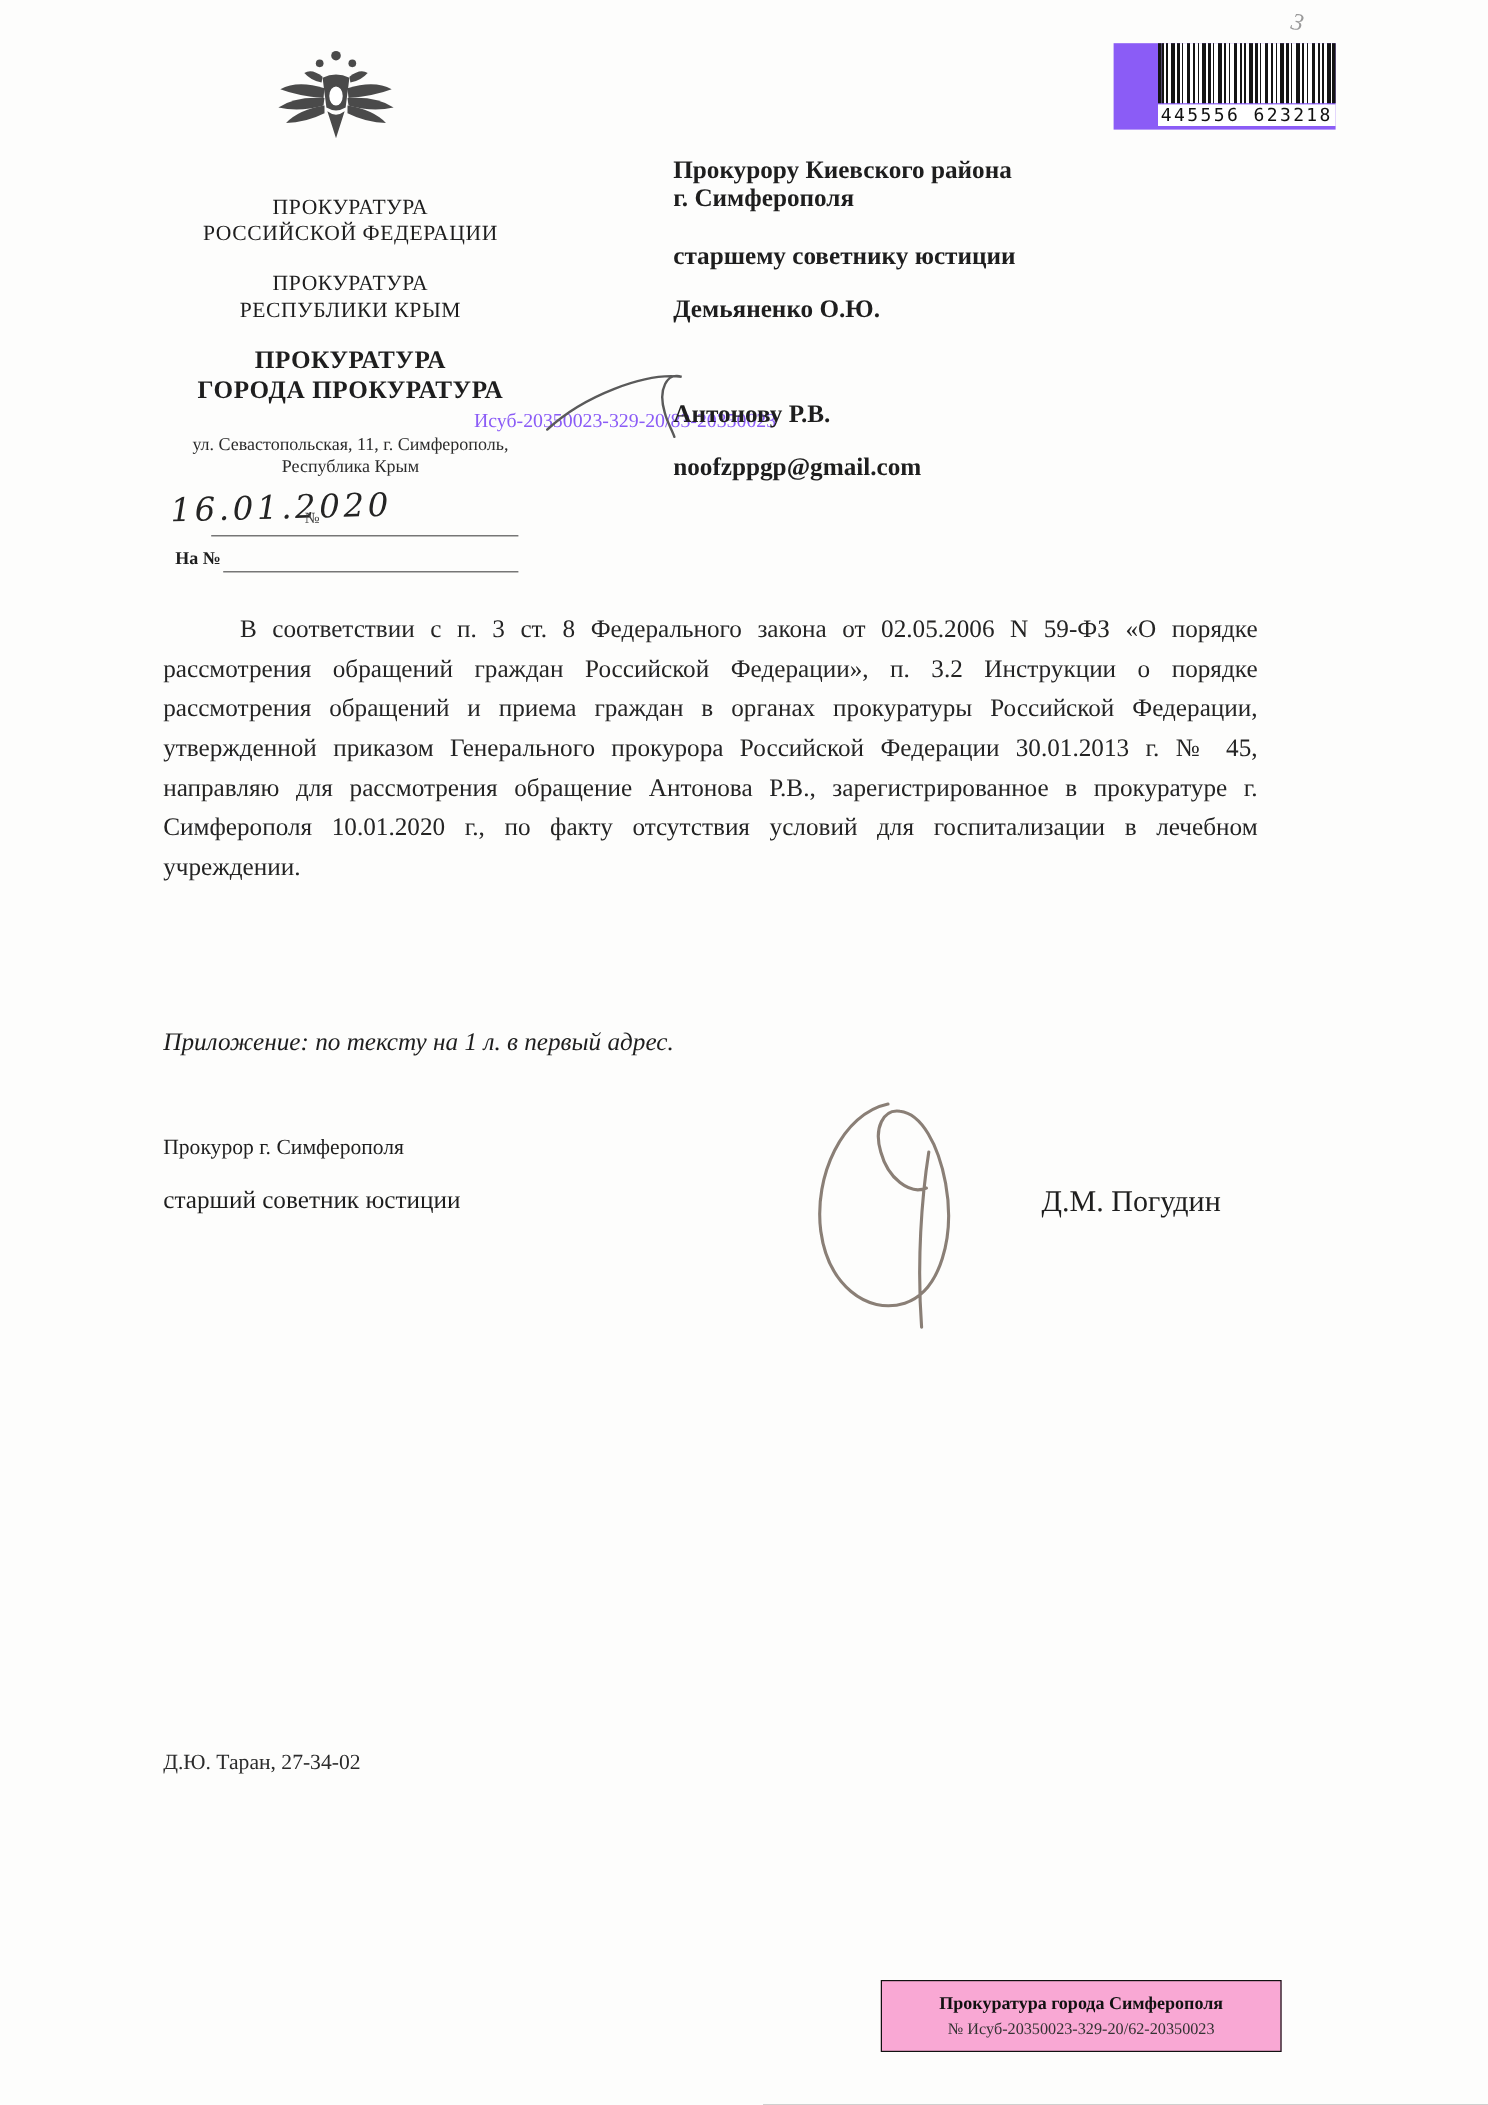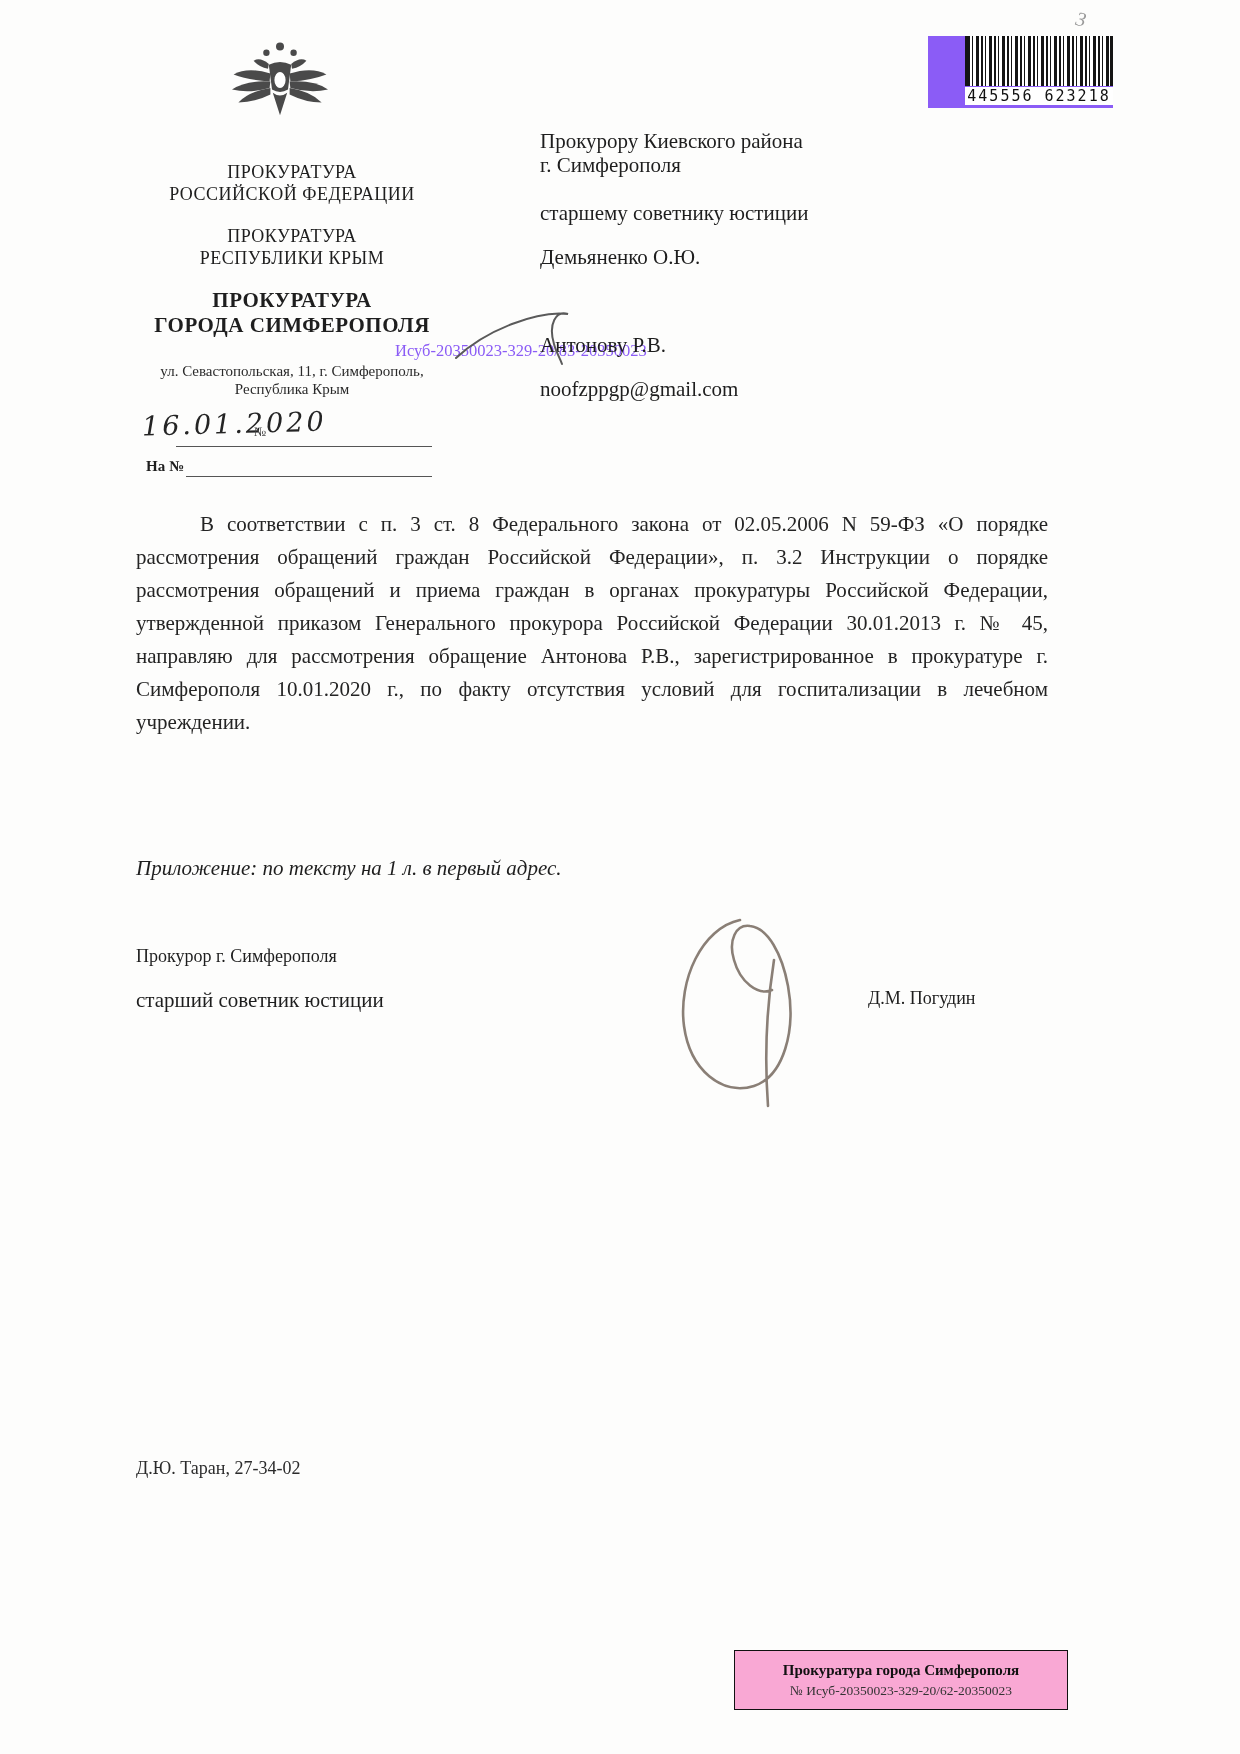--- a/index.html
+++ b/index.html
@@ -35,42 +35,42 @@
   .lh-org1{top:162px;font-size:18px;letter-spacing:.5px;}
   .lh-org2{top:226px;font-size:18px;letter-spacing:.5px;}
   .lh-org3{top:288px;font-size:21px;font-weight:bold;letter-spacing:.5px;}
   .lh-addr{top:362px;font-size:15px;color:#2b2b2b;}
   .hand-date{top:408px;left:142px;font-size:27px;font-style:italic;letter-spacing:3px;color:#242424;transform:rotate(-1.5deg);font-family:"DejaVu Serif", serif;}
   .num-sign{top:424px;left:254px;font-size:13px;color:#444;}
   .line1{top:446px;left:176px;width:256px;border-bottom:1px solid #555;height:0;}
   .na-label{top:458px;left:146px;font-size:15px;font-weight:bold;}
   .line2{top:476px;left:186px;width:246px;border-bottom:1px solid #555;height:0;}
   
-  .rcp{left:540px;font-size:21px;line-height:1.25;}
+  .rcp{left:561px;font-size:21px;line-height:1.25;font-weight:bold;}
   .rcp1{top:128px;}
   .rcp2{top:152px;}
   .rcp3{top:200px;}
   .rcp4{top:244px;}
   .rcp5{top:332px;}
   .rcp-email{top:376px;font-size:21px;}
   .overlay-ref{top:341px;left:366px;font-size:16.5px;color:#8b5cf6;padding-left:29px;}
   .pen-squiggle{top:300px;left:452px;width:130px;height:72px;}
   
   .body-text{
     left:136px;width:912px;
     font-size:21px;line-height:33px;
     text-align:justify;color:#242424;
   }
   .p1{top:508px;}
   .p1 p, .p2 p{margin:0;text-indent:64px;}
   .p2{top:756px;}
   .attach{top:856px;left:136px;font-size:21px;font-style:italic;}
   .sig-pos1{top:946px;left:136px;font-size:18px;}
   .sig-pos2{top:988px;left:136px;font-size:21px;}
-  .sig-name{top:988px;left:868px;font-size:18px;}
+  .sig-name{top:988px;left:868px;font-size:25px;}
   .signature-svg{top:902px;left:664px;width:170px;height:210px;}
   .executor{top:1458px;left:136px;font-size:18px;color:#2b2b2b;}
   
   .stamp{
     top:1650px;left:734px;width:332px;height:58px;
     border:1.5px solid #111;background:#f9a8d4;
     display:flex;flex-direction:column;justify-content:center;align-items:center;
     text-align:center;
   }
   .stamp .s1{font-size:15px;font-weight:bold;color:#111;}
@@ -112,21 +112,21 @@
   <div class="abs lh lh-org1">
     <div>ПРОКУРАТУРА</div>
     <div>РОССИЙСКОЙ ФЕДЕРАЦИИ</div>
   </div>
   <div class="abs lh lh-org2">
     <div>ПРОКУРАТУРА</div>
     <div>РЕСПУБЛИКИ КРЫМ</div>
   </div>
   <div class="abs lh lh-org3">
     <div>ПРОКУРАТУРА</div>
-    <div>ГОРОДА СИМФЕРОПОЛЯ</div>
+    <div>ГОРОДА ПРОКУРАТУРА</div>
   </div>
   <div class="abs lh lh-addr">
     <div>ул. Севастопольская, 11, г. Симферополь,</div>
     <div>Республика Крым</div>
   </div>
 
   <div class="abs overlay-ref">Исуб-20350023-329-20/83-20350023</div>
 
   <div class="abs hand-date">16.01.2020</div>
   <div class="abs num-sign">№</div>

